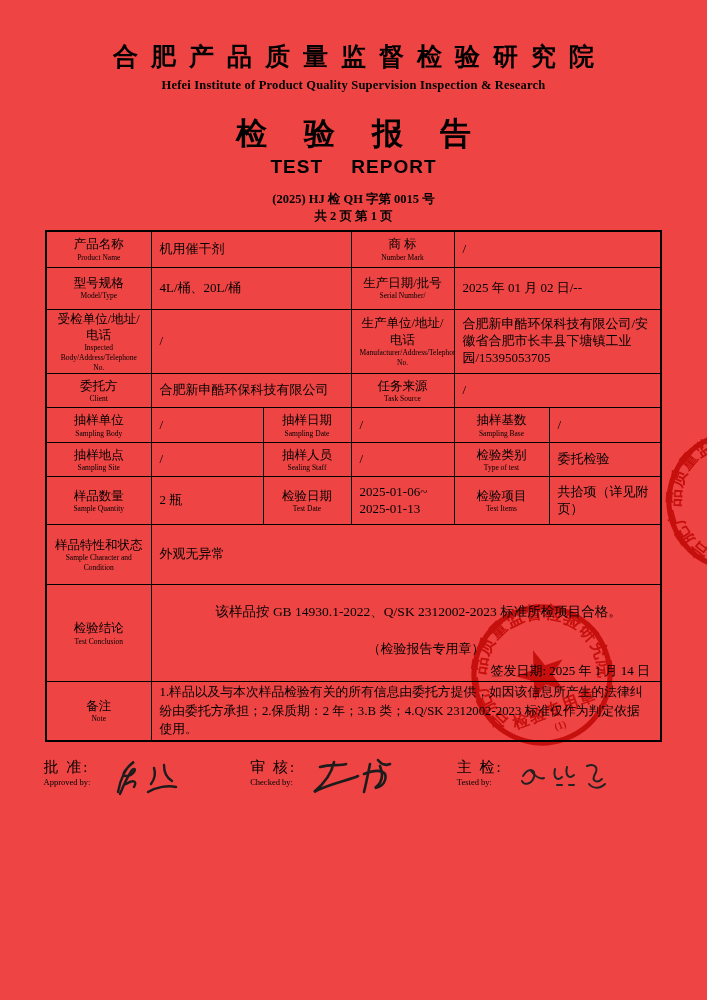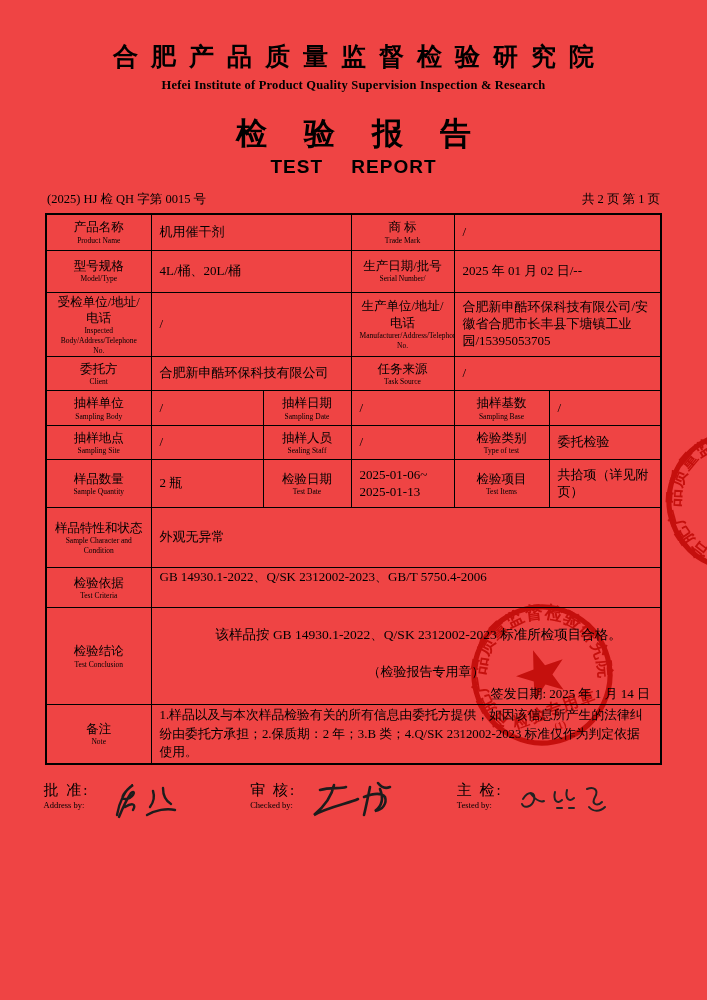--- a/index.html
+++ b/index.html
@@ -6,21 +6,21 @@
   .page{position:relative;width:707px;height:1000px;margin:0 auto;background:#ef4444;
         overflow:hidden;font-family:"Liberation Serif","DejaVu Serif",serif;color:#000;}
   
   .hdr{padding-top:40px;text-align:center;}
   .inst-cn{font-size:25px;font-weight:bold;letter-spacing:13px;padding-left:13px;}
   .inst-en{font-size:12.5px;font-weight:bold;margin-top:5px;letter-spacing:0.2px;}
   .title-cn{font-size:31px;font-weight:bold;letter-spacing:37px;padding-left:37px;margin-top:20px;}
   .title-en{font-family:"Liberation Sans","DejaVu Sans",sans-serif;font-size:19px;font-weight:bold;
             letter-spacing:1px;word-spacing:22px;margin-top:1px;}
   .meta{width:613px;margin:13px auto 0;display:flex;justify-content:space-between;
-        font-size:12.5px;font-weight:normal;}
+        font-size:12.5px;font-weight:bold;flex-direction:column;}
   
   table.rep{width:615px;margin:5px auto 0;border-collapse:collapse;table-layout:fixed;
             border:2px solid #000;}
   table.rep td{border:1px solid #000;padding:1px 8px;overflow:hidden;}
   td.lbl{text-align:center;vertical-align:middle;padding:1px 2px;}
   td.lbl .zh{display:block;font-size:12.5px;line-height:1.3;}
   td.lbl .en{display:block;font-size:7.5px;line-height:1.3;letter-spacing:0;}
   td.val{font-size:13px;vertical-align:middle;line-height:1.3;}
   td.prewrap{white-space:pre-line;}
   td.concl{position:relative;padding:0;}
@@ -66,21 +66,21 @@
     </colgroup>
     <tbody>
     <tr style="height:36px">
       <td class="lbl">
             <span class="zh">产品名称</span>
             <span class="en">Product Name</span>
           </td>
       <td class="val" colspan="2">机用催干剂</td>
       <td class="lbl">
             <span class="zh">商 标</span>
-            <span class="en">Trade Mark</span>
+            <span class="en">Number Mark</span>
           </td>
       <td class="val" colspan="2">/</td>
     </tr>
     <tr style="height:42px">
       <td class="lbl">
             <span class="zh">型号规格</span>
             <span class="en">Model/Type</span>
           </td>
       <td class="val" colspan="2">4L/桶、20L/桶</td>
       <td class="lbl">
@@ -164,27 +164,20 @@
             <span class="en">Test Items</span>
           </td>
       <td class="val">共拾项（详见附页）</td>
     </tr>
     <tr style="height:60px">
       <td class="lbl">
             <span class="zh">样品特性和状态</span>
             <span class="en">Sample Character and Condition</span>
           </td>
       <td class="val" colspan="5">外观无异常</td>
-    </tr>
-    <tr style="height:40px">
-      <td class="lbl">
-            <span class="zh">检验依据</span>
-            <span class="en">Test Criteria</span>
-          </td>
-      <td class="val" colspan="5" style="vertical-align:top;">GB 14930.1-2022、Q/SK 2312002-2023、GB/T 5750.4-2006</td>
     </tr>
     <tr style="height:97px">
       <td class="lbl">
             <span class="zh">检验结论</span>
             <span class="en">Test Conclusion</span>
           </td>
       <td class="val concl" colspan="5">
         <div class="concl-text">该样品按 GB 14930.1-2022、Q/SK 2312002-2023 标准所检项目合格。</div>
         <div class="seal-note">（检验报告专用章）</div>
         <div class="issue-date">签发日期: 2025 年 1 月 14 日</div>
@@ -197,21 +190,21 @@
           </td>
       <td class="note-val" colspan="5">1.样品以及与本次样品检验有关的所有信息由委托方提供，如因该信息所产生的法律纠纷由委托方承担；2.保质期：2 年；3.B 类；4.Q/SK 2312002-2023 标准仅作为判定依据使用。</td>
     </tr>
     </tbody>
   </table>
 
   <div class="signoff">
     <div class="sig-group">
       <div class="sig-label">
         <div class="zh">批 准:</div>
-        <div class="en" style="font-size:8.5px">Address by:</div>
+        <div class="en" style="font-size:8.5px">Approved by:</div>
       </div>
       <svg class="sig-ink" width="110" height="48" viewBox="0 0 110 48">
         <g fill="none" stroke="#1c1c1c" stroke-width="2.4" stroke-linecap="round">
           <path d="M22,38 C24,26 30,12 38,8 C30,14 24,22 30,22 C38,22 42,12 36,16 C32,22 28,30 24,40 M30,30 C36,26 42,26 38,33"></path>
           <path d="M58,14 C60,20 58,26 55,30 M68,11 C68,18 71,24 76,27 M52,38 C60,33 72,31 80,33"></path>
         </g>
       </svg>
     </div>
     <div class="sig-group">
       <div class="sig-label">

